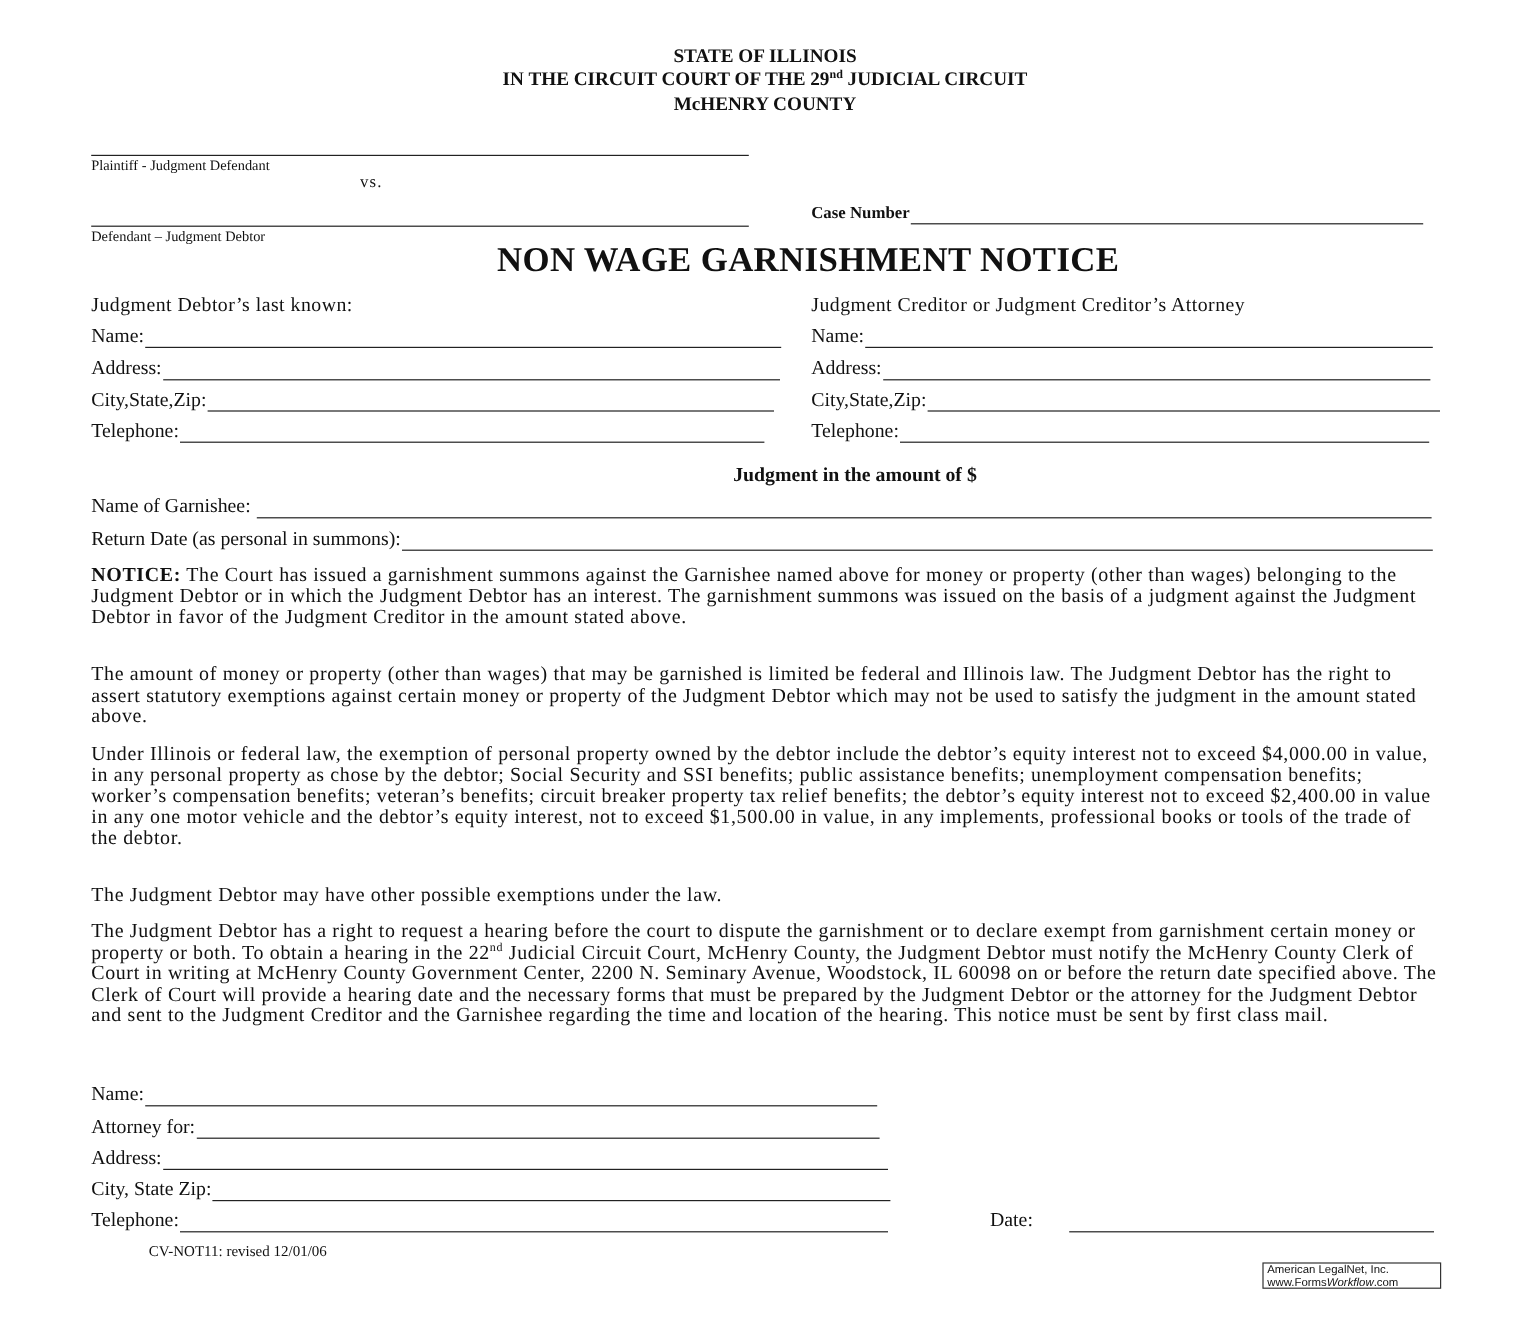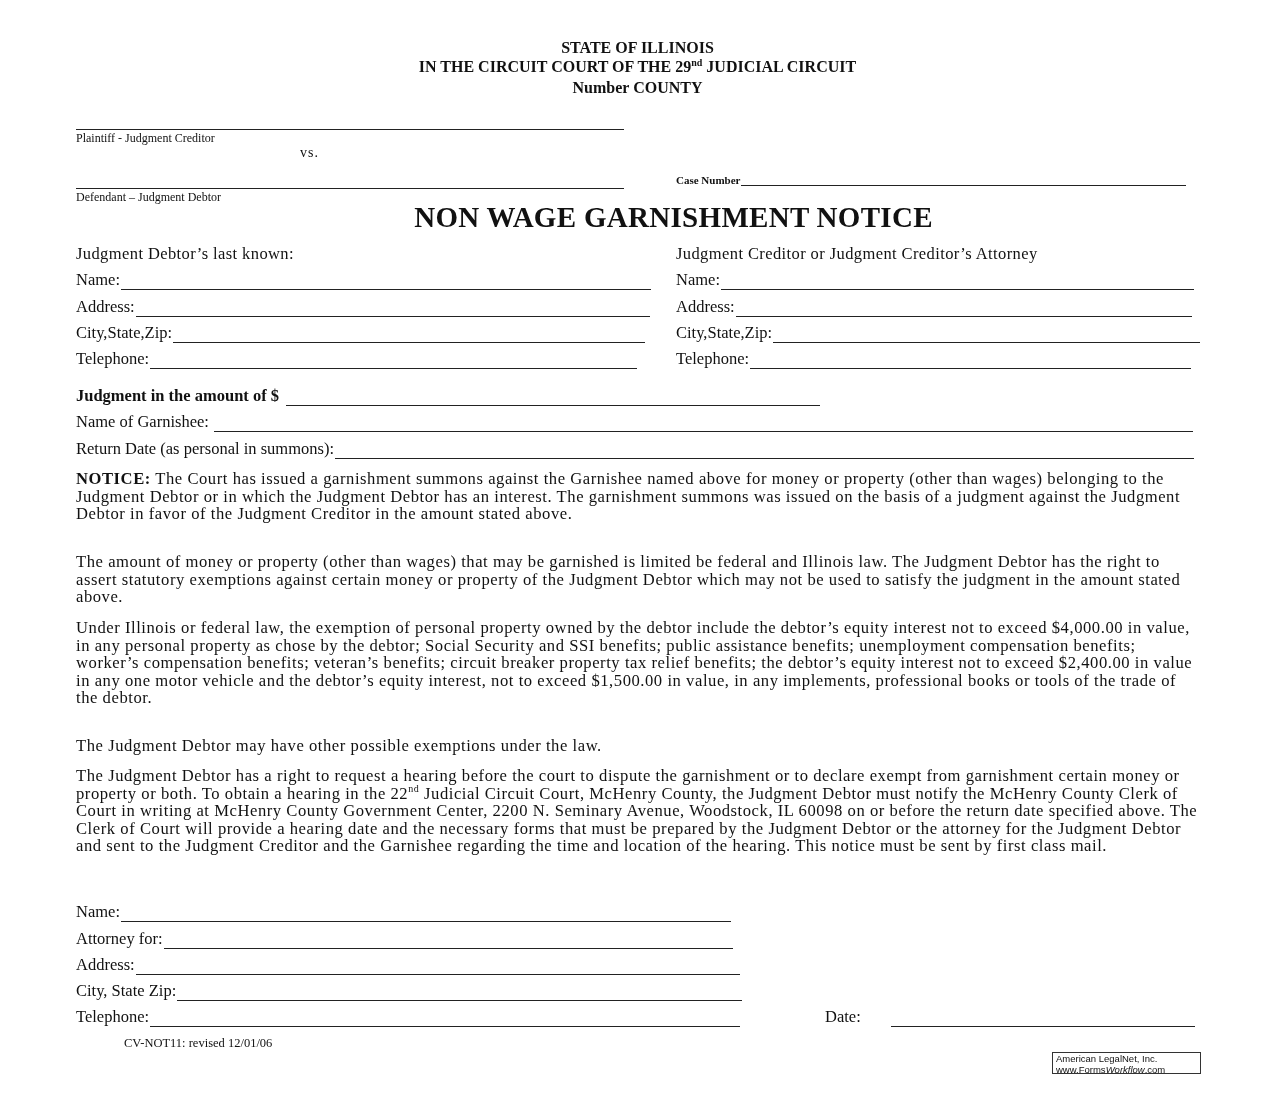--- a/index.html
+++ b/index.html
@@ -26,28 +26,28 @@
     border: 1px solid #333; font-family: "Liberation Sans", "DejaVu Sans", sans-serif;
     font-size: 9.5px; line-height: 10.5px; padding: 1px 0 0 3px; box-sizing: border-box;
   }
   .badge i { font-style: italic; }
 </style>
 </head>
 <body>
 
 <div class="abs hdr" style="top:39px;">STATE OF ILLINOIS</div>
 <div class="abs hdr" style="top:58px;"><span>IN THE CIRCUIT COURT OF THE 29</span><sup>nd</sup><span> JUDICIAL CIRCUIT</span></div>
-<div class="abs hdr" style="top:79px;">Number COUNTY</div>
+<div class="abs hdr" style="top:79px;">McHENRY COUNTY</div>
 
 <div class="abs" style="left:76px; top:115px; width:548px; height:14px; border-bottom:1px solid #222;"></div>
-<div class="abs small" style="left:76px; top:131px;">Plaintiff - Judgment Creditor</div>
+<div class="abs small" style="left:76px; top:131px;">Plaintiff - Judgment Defendant</div>
 <div class="abs" style="left:300px; top:145px; font-size:14px; letter-spacing:1px;text-align:right;">vs.</div>
 <div class="abs" style="left:76px; top:174px; width:548px; height:14px; border-bottom:1px solid #222;"></div>
 <div class="abs small" style="left:76px; top:190px;">Defendant – Judgment Debtor</div>
-<div class="field" style="left:676px; top:171px; width:510px; font-weight:bold; font-size:11px;">
+<div class="field" style="left:676px; top:171px; width:510px; font-weight:bold; font-size:14px;">
   <span>Case Number</span>
   <span class="line"></span>
 </div>
 
 <div class="abs title" style="top:201px;margin-left:36px;">NON WAGE GARNISHMENT NOTICE</div>
 
 <div class="abs field-label" style="left:76px; top:244px; letter-spacing:0.4px;">Judgment Debtor’s last known:</div>
 <div class="field" style="left:76px; top:270px; width:575px;">
   <span>Name:</span>
   <span class="line"></span>
@@ -76,21 +76,21 @@
 </div>
 <div class="field" style="left:676px; top:323px; width:524px;">
   <span>City,State,Zip:</span>
   <span class="line"></span>
 </div>
 <div class="field" style="left:676px; top:349px; width:515px;">
   <span>Telephone:</span>
   <span class="line"></span>
 </div>
 
-<div class="field" style="left:76px; top:386px; width:744px; font-weight:bold;">
+<div class="field" style="left:76px; top:386px; width:744px; font-weight:bold;flex-direction:column;">
   <span style="margin-right:6px;">Judgment in the amount of $</span>
   <span class="line"></span>
 </div>
 <div class="field" style="left:76px; top:412px; width:1117px;">
   <span style="margin-right:4px;">Name of Garnishee:</span>
   <span class="line"></span>
 </div>
 <div class="field" style="left:76px; top:439px; width:1118px;">
   <span>Return Date (as personal in summons):</span>
   <span class="line"></span>

